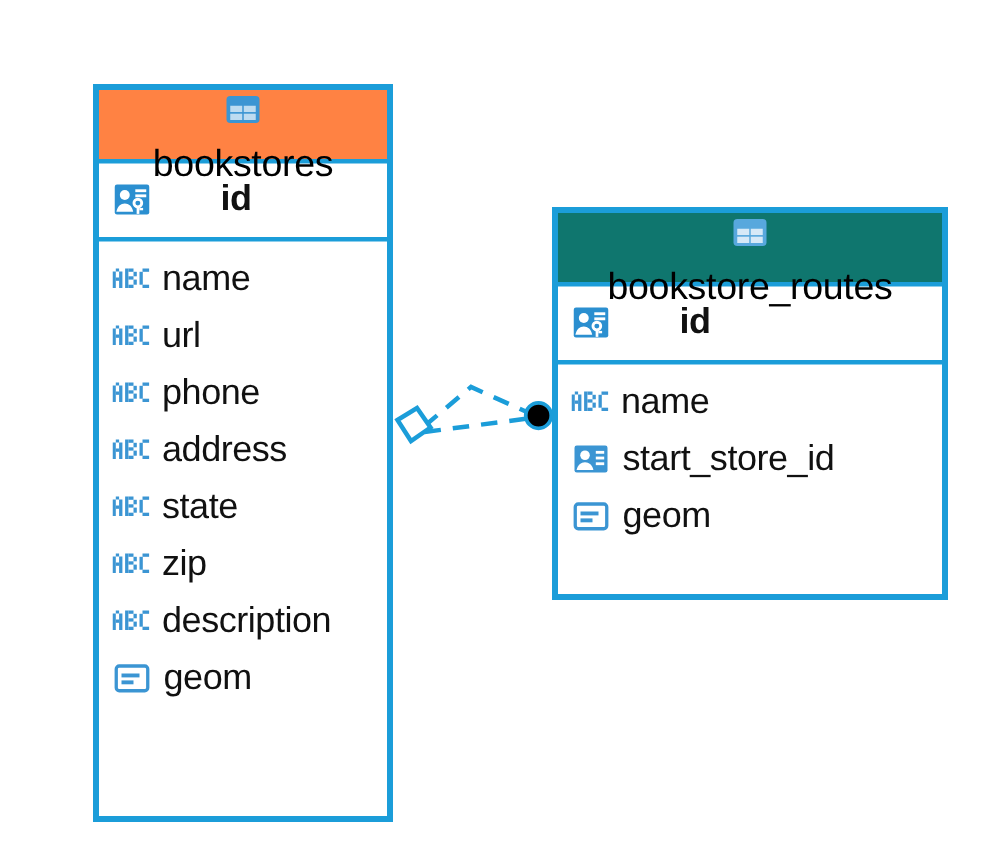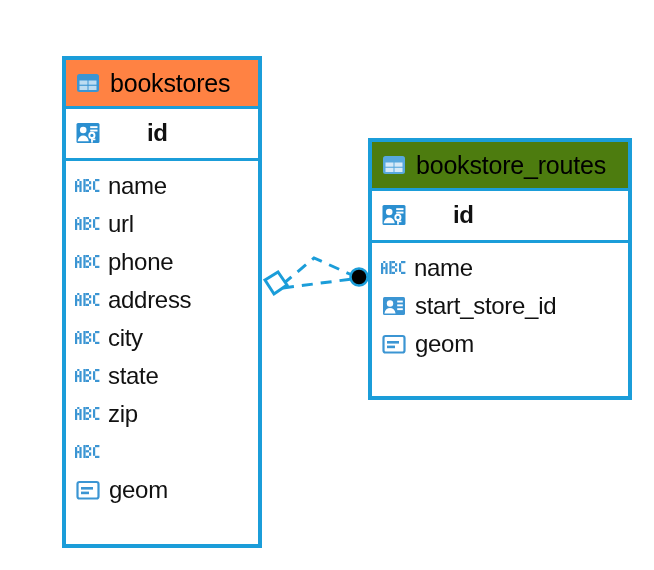--- a/index.html
+++ b/index.html
@@ -28,23 +28,24 @@
     background: #ffffff;
   }
 
   .entity-header {
     display: flex;
     align-items: center;
     box-sizing: border-box;
     height: 46px;
     padding: 0 9px;
     gap: 9px;
+    flex-direction: column;
   }
   .entity-header.accent { background: #ff8243; }
-  .entity-header.neutral { background: #4d7c0f; }
+  .entity-header.neutral { background: #0f766e; }
 
   .entity-title {
     font-size: 25px;
     color: #000000;
     letter-spacing: -0.2px;
     white-space: nowrap;
   }
 
   
   .pk-band {
@@ -208,40 +209,20 @@
               <rect x="10.6" y="12.8" width="3.4" height="2.2"></rect>
             <rect x="20" y="2" width="4.4" height="2.2"></rect>
               <rect x="18" y="4.2" width="2.2" height="8.6"></rect>
             <rect x="20" y="12.8" width="4.4" height="2.2"></rect>
           </g>
         </svg>
         <span class="field-label">address</span>
       </div>
 
 
-      <div class="field">
-        <svg class="ficon small" viewBox="0 0 25 19">
-          <g fill="#3b95d3">
-            <rect x="0" y="4" width="2.2" height="11"></rect>
-              <rect x="2.2" y="2" width="2.2" height="2"></rect>
-            <rect x="4.4" y="4" width="2.2" height="11"></rect>
-              <rect x="2.2" y="8" width="2.2" height="2.2"></rect>
-            <rect x="8.4" y="2" width="2.2" height="13"></rect>
-              <rect x="10.6" y="2" width="3.4" height="2.2"></rect>
-            <rect x="14" y="4.2" width="2.2" height="3"></rect>
-              <rect x="10.6" y="7.2" width="3.4" height="2.2"></rect>
-            <rect x="14" y="9.4" width="2.2" height="3.4"></rect>
-              <rect x="10.6" y="12.8" width="3.4" height="2.2"></rect>
-            <rect x="20" y="2" width="4.4" height="2.2"></rect>
-              <rect x="18" y="4.2" width="2.2" height="8.6"></rect>
-            <rect x="20" y="12.8" width="4.4" height="2.2"></rect>
-          </g>
-        </svg>
-        <span class="field-label">city</span>
-      </div>
 
       <div class="field">
         <svg class="ficon small" viewBox="0 0 25 19">
           <g fill="#3b95d3">
             <rect x="0" y="4" width="2.2" height="11"></rect>
               <rect x="2.2" y="2" width="2.2" height="2"></rect>
             <rect x="4.4" y="4" width="2.2" height="11"></rect>
               <rect x="2.2" y="8" width="2.2" height="2.2"></rect>
             <rect x="8.4" y="2" width="2.2" height="13"></rect>
               <rect x="10.6" y="2" width="3.4" height="2.2"></rect>
@@ -289,20 +270,21 @@
               <rect x="10.6" y="2" width="3.4" height="2.2"></rect>
             <rect x="14" y="4.2" width="2.2" height="3"></rect>
               <rect x="10.6" y="7.2" width="3.4" height="2.2"></rect>
             <rect x="14" y="9.4" width="2.2" height="3.4"></rect>
               <rect x="10.6" y="12.8" width="3.4" height="2.2"></rect>
             <rect x="20" y="2" width="4.4" height="2.2"></rect>
               <rect x="18" y="4.2" width="2.2" height="8.6"></rect>
             <rect x="20" y="12.8" width="4.4" height="2.2"></rect>
           </g>
         </svg>
+        <span class="field-label">description</span>
       </div>
 
       <div class="field">
         <svg class="ficon" viewBox="0 0 26 26">
           <rect x="2.5" y="5" width="21" height="16.5" rx="2" fill="#ffffff" stroke="#3b95d3" stroke-width="2.2"></rect>
           <rect x="6" y="10" width="12" height="2.6" fill="#3b95d3"></rect>
           <rect x="6" y="14.6" width="8" height="2.6" fill="#3b95d3"></rect>
         </svg>
         <span class="field-label">geom</span>
       </div>

